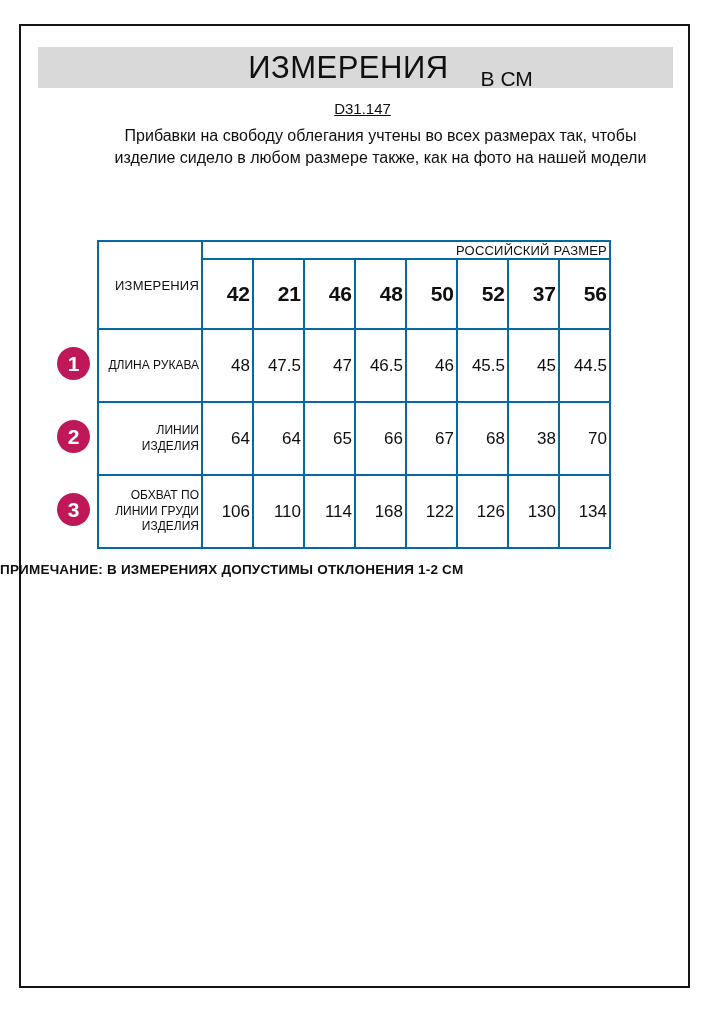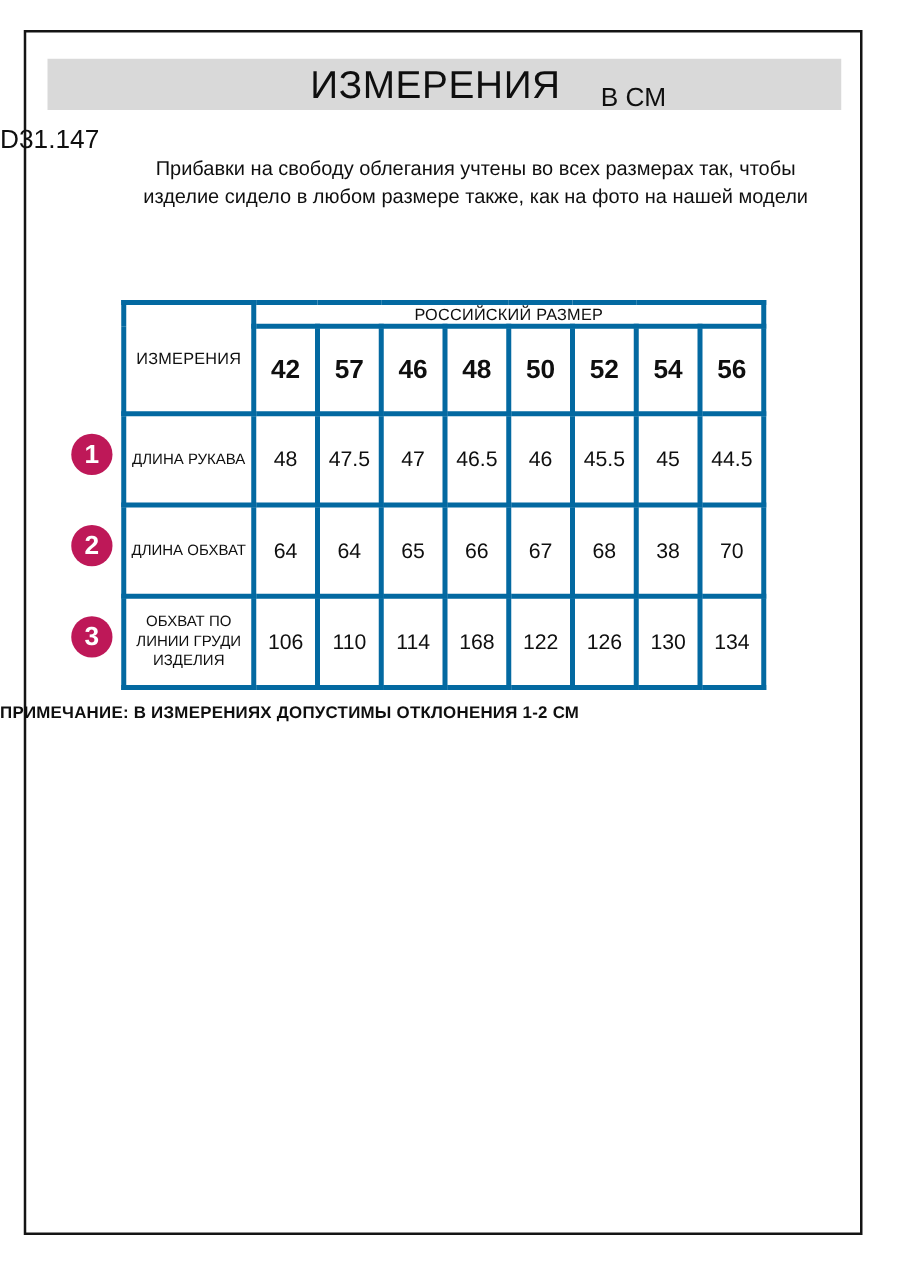--- a/index.html
+++ b/index.html
@@ -28,43 +28,45 @@
     gap: 32px;
     padding-left: 70px;
   }
   .title-part1 { font-size: 31px; font-weight: 400; letter-spacing: 0.5px; align-self: center; }
   .title-part2 { font-size: 31px; font-weight: 700; letter-spacing: 0.5px; align-self: center; }
   .title-part3 { font-size: 21px; font-weight: 400; align-self: center; margin-top: 22px; }
   .product-code {
     position: absolute;
     left: 0; top: 100px;
     width: 725px;
-    font-size: 21px;
+    text-align: center;
+    font-size: 15px;
     font-weight: 400;
+    text-decoration: underline;
   }
   .fit-description {
     position: absolute;
     left: 104px; top: 125px;
     width: 553px;
     text-align: center;
     font-size: 16px;
     line-height: 1.37;
     font-weight: 400;
   }
   .table-wrap {
     position: absolute;
     left: 97px; top: 240px;
   }
   table.size-table {
     border-collapse: collapse;
     table-layout: fixed;
   }
   table.size-table td, table.size-table th {
-    border: 4px solid #0369a1;
-    text-align: center;
+    border: 2px solid #0369a1;
+    text-align: right;
     vertical-align: middle;
     background: #fff;
     padding: 0 2px;
   }
   .col-label { width: 104px; }
   .col-size  { width: 51px; }
   tr.group-row    { height: 18px; }
   tr.sizes-row    { height: 70px; padding-left: 18px; }
   tr.data-row     { height: 73px; }
   td.corner-header { font-size: 13px; font-weight: 400; letter-spacing: 0.2px; }
@@ -128,41 +130,41 @@
         <col class="col-size">
         <col class="col-size">
     </colgroup>
     <tbody>
         <tr class="group-row">
       <td class="corner-header" rowspan="2">ИЗМЕРЕНИЯ</td>
       <td class="group-header" colspan="8">РОССИЙСКИЙ РАЗМЕР</td>
     </tr>
     <tr class="sizes-row">
       <td class="size-header">42</td>
-      <td class="size-header">57</td>
+      <td class="size-header">21</td>
       <td class="size-header">46</td>
       <td class="size-header">48</td>
       <td class="size-header">50</td>
       <td class="size-header">52</td>
-      <td class="size-header">54</td>
+      <td class="size-header">37</td>
       <td class="size-header">56</td>
     </tr>
     <tr class="data-row">
       <td class="row-label">ДЛИНА РУКАВА</td>
       <td class="value-cell">48</td>
       <td class="value-cell">47.5</td>
       <td class="value-cell">47</td>
       <td class="value-cell">46.5</td>
       <td class="value-cell">46</td>
       <td class="value-cell">45.5</td>
       <td class="value-cell">45</td>
       <td class="value-cell">44.5</td>
     </tr>
     <tr class="data-row">
-      <td class="row-label">ДЛИНА ОБХВАТ</td>
+      <td class="row-label">ЛИНИИ ИЗДЕЛИЯ</td>
       <td class="value-cell">64</td>
       <td class="value-cell">64</td>
       <td class="value-cell">65</td>
       <td class="value-cell">66</td>
       <td class="value-cell">67</td>
       <td class="value-cell">68</td>
       <td class="value-cell">38</td>
       <td class="value-cell">70</td>
     </tr>
     <tr class="data-row">

